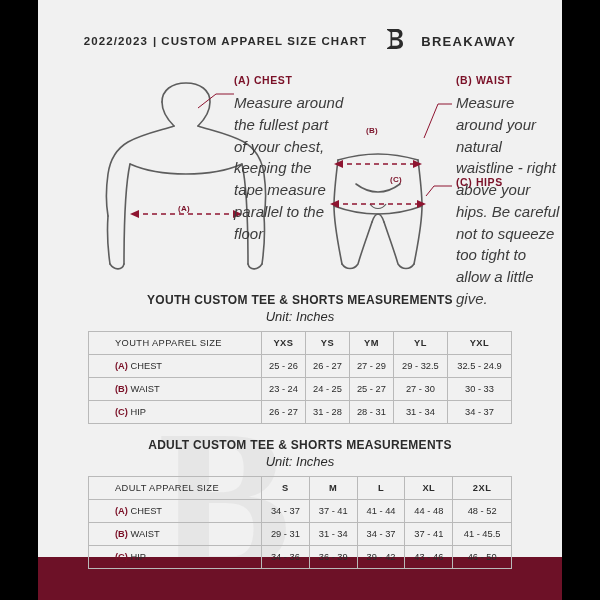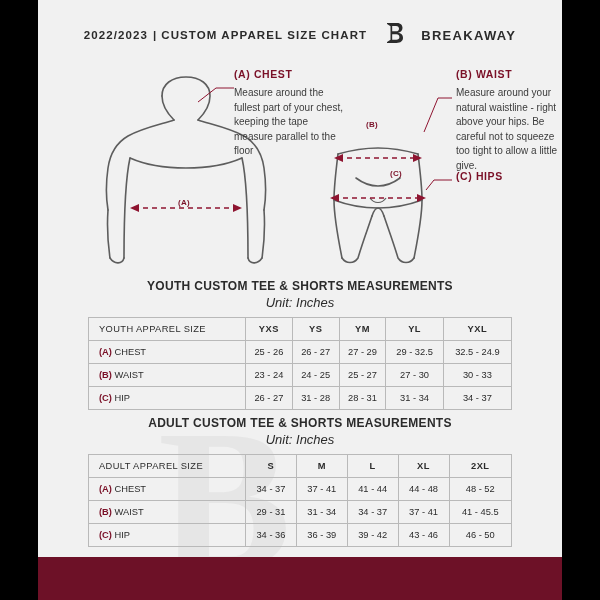--- a/index.html
+++ b/index.html
@@ -36,21 +36,21 @@
   .content {
     position: relative;
     z-index: 2;
   }
 
   
   .header {
     display: flex;
     align-items: center;
     justify-content: center;
-    padding: 22px 0 8px 0;
+    padding: 28px 0 8px 0;
     gap: 1px;
   }
   .header-title {
     font-size: 11.5px;
     font-weight: bold;
     letter-spacing: 1.1px;
     color: #2b2b2b;
   }
   .header-sep {
     color: #2b2b2b;
@@ -83,22 +83,23 @@
     width: 115px;
   }
   .callout .c-title {
     font-size: 10.5px;
     font-weight: bold;
     letter-spacing: .6px;
     color: #7a1027;
     margin-bottom: 4px;
   }
   .callout .c-body {
-    font-size: 10px;
+    font-size: 15px;
     line-height: 1.45;
+    font-style: italic;
     color: #3c3c3c;
     margin-top: 6px;
   }
   .cal-chest { left: 196px; top: 10px; width: 110px; }
   .cal-waist { left: 418px; top: 10px; width: 104px; }
   .cal-hips  { left: 418px; top: 112px; width: 104px; }
 
   .tag {
     position: absolute;
     font-size: 8px;
@@ -107,21 +108,21 @@
     letter-spacing: .3px;
   }
 
   
   .section-title {
     text-align: center;
     font-size: 12px;
     font-weight: bold;
     letter-spacing: .3px;
     color: #2b2b2b;
-    margin-top: 6px;
+    margin-top: 14px;
   }
   .section-unit {
     text-align: center;
     font-size: 13px;
     font-style: italic;
     color: #2b2b2b;
     margin-top: 2px;
     margin-bottom: 7px;
   }
   table {
@@ -133,21 +134,21 @@
   th, td {
     border: 1px solid #b9b9b9;
     height: 22px;
     font-size: 9.3px;
     color: #2b2b2b;
     text-align: center;
     padding: 0 2px;
   }
   th.rowhead, td.rowhead {
     text-align: left;
-    padding-left: 10px;
+    padding-left: 26px;
     width: 144px;
     font-weight: normal;
   }
   th {
     font-weight: normal;
     letter-spacing: .3px;
   }
   th.colhead { font-weight: bold; letter-spacing: .5px; }
   th.rowhead { letter-spacing: .4px; }
   td.rowhead .lbl-code { color: #7a1027; font-weight: bold; }

